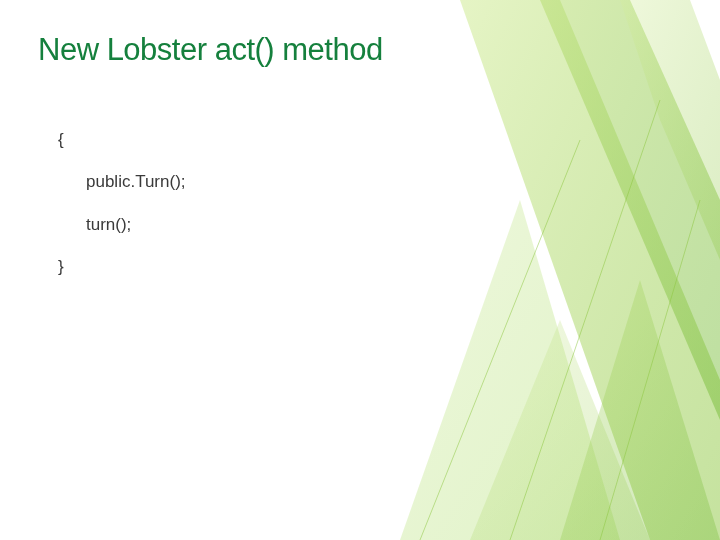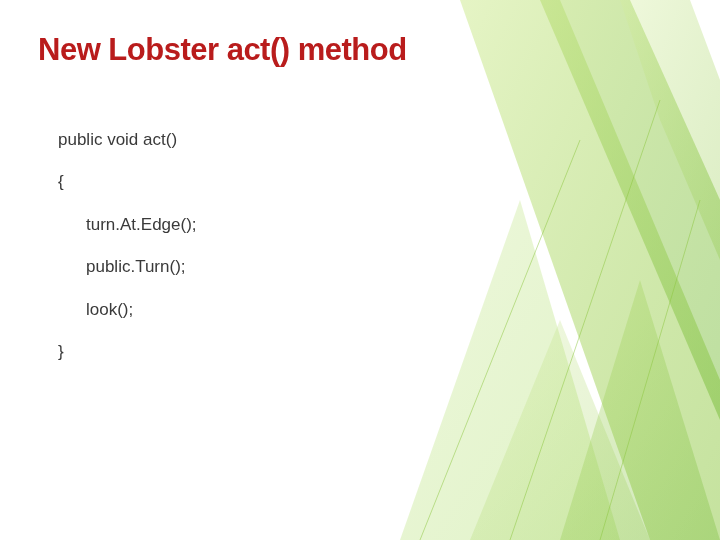--- a/index.html
+++ b/index.html
@@ -21,22 +21,22 @@
       right: 0;
       width: 360px;
       height: 540px;
       pointer-events: none;
     }
     .title {
       position: absolute;
       top: 32px;
       left: 38px;
       font-size: 31px;
-      font-weight: 700;
-      color: #b91c1c;
+      font-weight: 400;
+      color: #15803d;
       letter-spacing: -0.5px;
     }
     .code-block {
       position: absolute;
       top: 130px;
       left: 58px;
       font-family: "Trebuchet MS", "Segoe UI", sans-serif;
       font-size: 17px;
       color: #3a3a3a;
       line-height: 1.2;
@@ -73,19 +73,17 @@
   <polygon points="260,0 330,0 360,80 360,260 300,120" fill="url(#g1)" opacity="0.6"></polygon>
   <polygon points="110,540 200,320 290,540" fill="url(#g1)" opacity="0.5"></polygon>
   <line x1="60" y1="540" x2="220" y2="140" stroke="#8cc63f" stroke-width="1" opacity="0.5"></line>
   <line x1="150" y1="540" x2="300" y2="100" stroke="#8cc63f" stroke-width="1" opacity="0.5"></line>
   <line x1="240" y1="540" x2="340" y2="200" stroke="#8cc63f" stroke-width="1" opacity="0.5"></line>
 </svg>
 
 <h1 class="title">New Lobster act() method</h1>
 
 <div class="code-block">
-  <div class="code-line">public void act()</div>
   <div class="code-line">{</div>
-  <div class="code-line indent">turn.At.Edge();</div>
   <div class="code-line indent">public.Turn();</div>
-  <div class="code-line indent">look();</div>
+  <div class="code-line indent">turn();</div>
   <div class="code-line">}</div>
 </div>
 
 </body></html>

